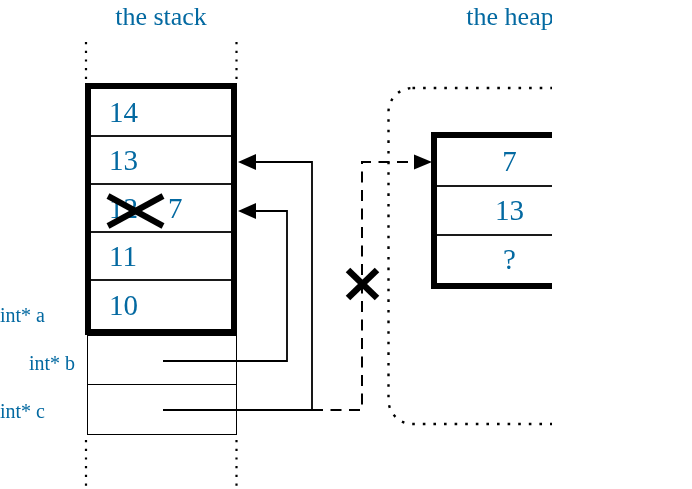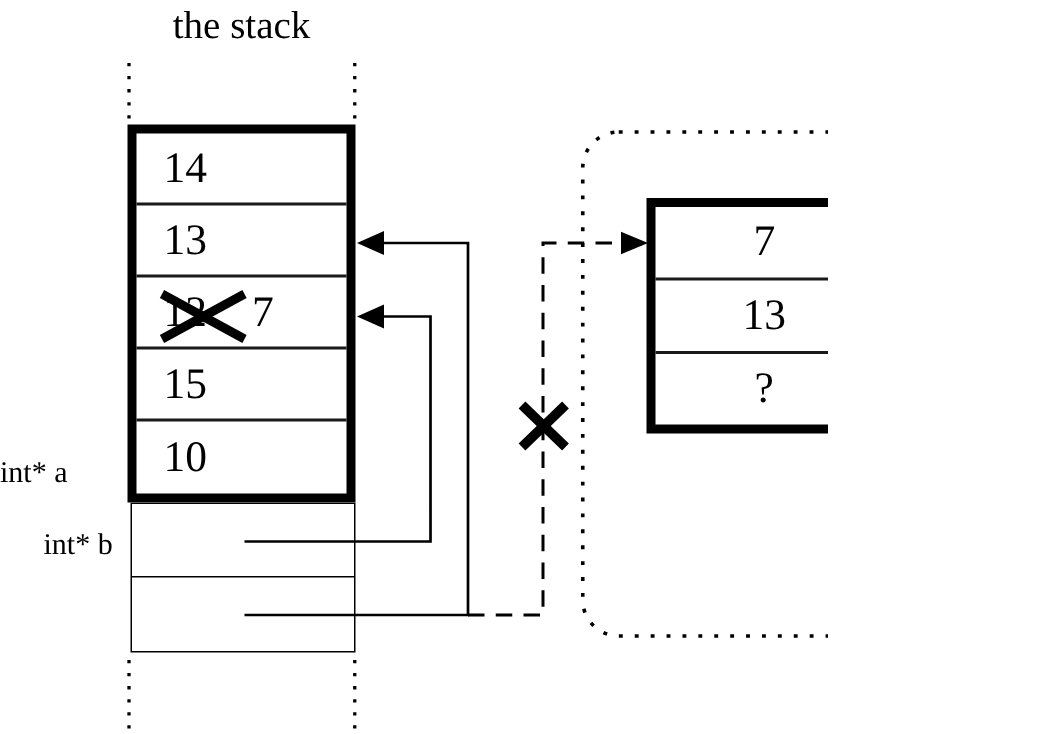--- a/index.html
+++ b/index.html
@@ -1,21 +1,21 @@
 <!DOCTYPE html>
 <html><head>
 <meta charset="utf-8">
 <style>
   html,body{margin:0;padding:0;background:#ffffff;}
   .canvas{
     position:relative;
     width:552px;height:489px;
     background:#ffffff;
     font-family:"Liberation Serif","DejaVu Serif",serif;
-    color:#000000;
+    color:#0369a1;
     overflow:hidden;
   }
   .title{
     position:absolute;top:2px;
     font-size:26px;line-height:30px;
     text-align:center;white-space:nowrap;
   }
   .stack-title{left:85px;width:152px;}
   .heap-title{left:430px;width:160px;}
 
@@ -73,37 +73,39 @@
     width:692px;height:489px;
     pointer-events:none;
   }
 </style>
 </head>
 <body>
 
 <div class="canvas">
 
   <div class="title stack-title">the stack</div>
+  <div class="title heap-title">the heap</div>
 
   <div class="ptr-label lab-a">int* a</div>
   <div class="ptr-label lab-b">int* b</div>
+  <div class="ptr-label lab-c">int* c</div>
 
   <div class="stack-box">
     <div class="cell">
       <span>14</span>
     </div>
     <div class="cell">
       <span>13</span>
     </div>
     <div class="cell">
       <span class="old-val">12</span>
       <span class="new-val">7</span>
     </div>
     <div class="cell">
-      <span>15</span>
+      <span>11</span>
     </div>
     <div class="cell">
       <span>10</span>
     </div>
   </div>
 
   <div class="sub-cells">
     <div class="sub-cell first"></div>
     <div class="sub-cell"></div>
   </div>

